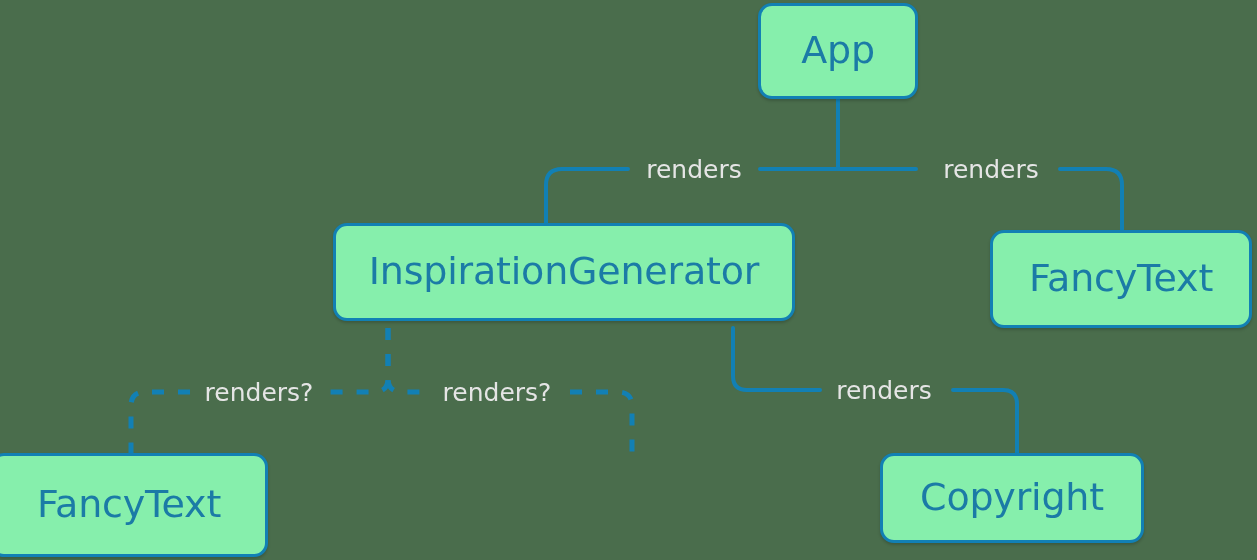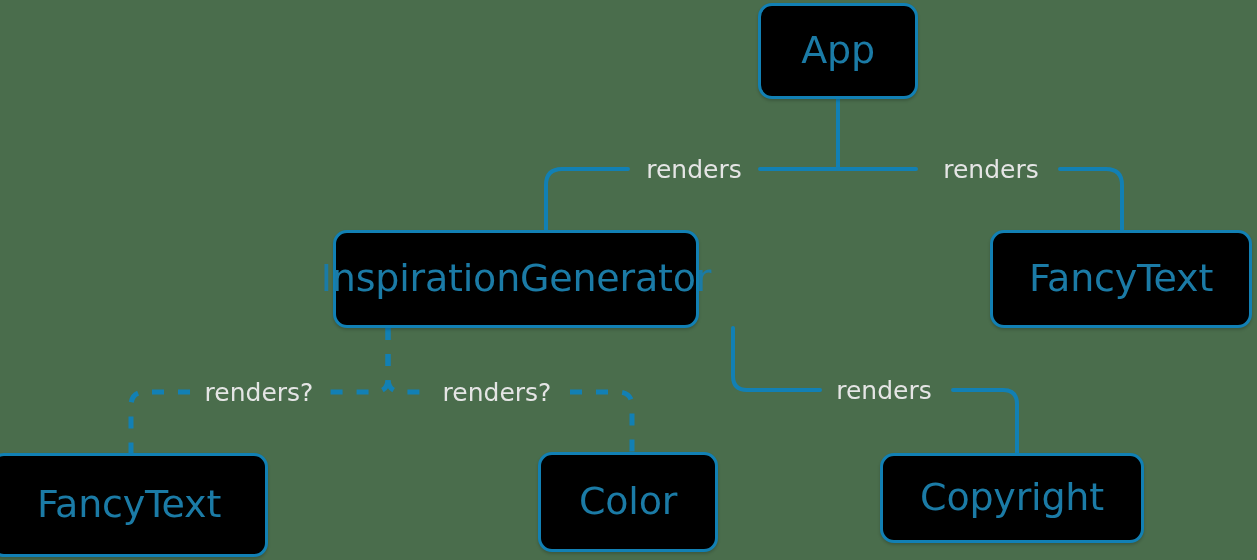--- a/index.html
+++ b/index.html
@@ -22,21 +22,21 @@
   #edges {
     position: absolute;
     left: 0;
     top: 0;
     width: 1257px;
     height: 560px;
   }
   .node {
     position: absolute;
     box-sizing: border-box;
-    background: #000000;
+    background: #86efac;
     border: 3px solid #1280b4;
     border-radius: 14px;
     display: flex;
     align-items: center;
     justify-content: center;
     color: #1b7ba6;
     font-size: 38px;
     font-weight: 400;
     letter-spacing: -0.2px;
     white-space: nowrap;
@@ -78,35 +78,32 @@
     <path d="M 570 392 L 618 392 Q 632 392 632 406 L 632 452" stroke="#1280b4" stroke-width="5" fill="none" stroke-linecap="butt" stroke-dasharray="12 14"></path>
 
     <path d="M 733 328 L 733 376 Q 733 390 747 390 L 820 390" stroke="#1280b4" stroke-width="4" fill="none" stroke-linecap="round" stroke-linejoin="round"></path>
     <path d="M 953 390 L 1003 390 Q 1017 390 1017 404 L 1017 453" stroke="#1280b4" stroke-width="4" fill="none" stroke-linecap="round" stroke-linejoin="round"></path>
   </svg>
 
   <div class="node" style="left:758px; top:3px; width:160px; height:96px;">
     <span class="node-label">App</span>
   </div>
 
-  <div class="node" style="left:333px; top:230px; width:366px; height:98px;">
+  <div class="node" style="left:333px; top:223px; width:462px; height:98px;">
     <span class="node-label">InspirationGenerator</span>
   </div>
 
   <div class="node" style="left:990px; top:230px; width:262px; height:98px;">
     <span class="node-label">FancyText</span>
   </div>
 
   <div class="node" style="left:-10px; top:453px; width:278px; height:104px;">
     <span class="node-label">FancyText</span>
   </div>
 
-  <div class="node" style="left:538px; top:452px; width:180px; height:100px;">
-    <span class="node-label">Color</span>
-  </div>
 
   <div class="node" style="left:880px; top:453px; width:264px; height:90px;">
     <span class="node-label">Copyright</span>
   </div>
 
   <div class="edge-label" style="left:694px; top:169px;">renders</div>
 
   <div class="edge-label" style="left:991px; top:169px;">renders</div>
 
   <div class="edge-label" style="left:259px; top:392px;">renders?</div>

